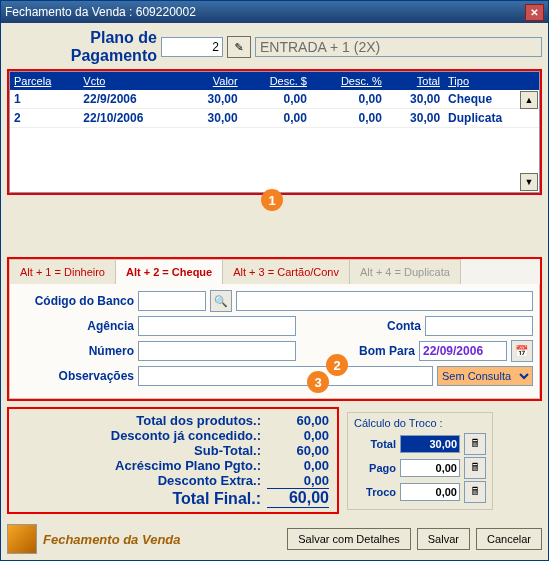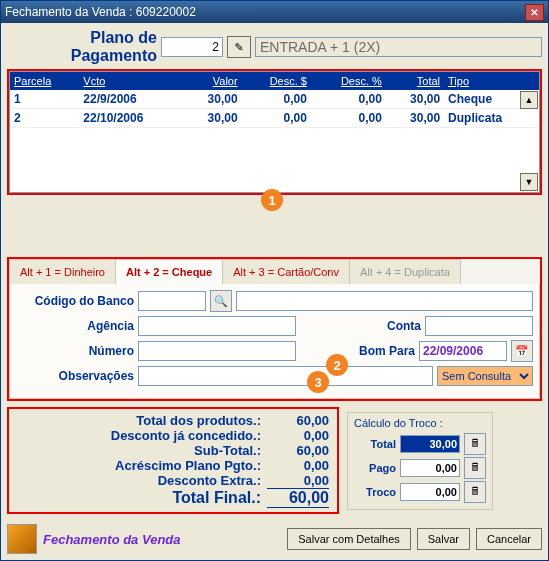--- a/index.html
+++ b/index.html
@@ -36,36 +36,36 @@
   .tab-body{background:#fcfbf7;border:1px solid #c9c7ba;border-top:none;padding:6px 6px 8px 6px;}
   .form-row{display:flex;align-items:center;margin-bottom:4px;gap:4px;}
   .form-row .lbl{color:#003399;font-weight:bold;width:118px;text-align:right;font-size:12px;}
   .form-row input[type=text]{height:18px;border:1px solid #7f9db9;background:#fff;padding:0 3px;font-size:12px;}
   .flex-fill{flex:1;}
   select.combo{height:20px;border:1px solid #7f9db9;background:#fdba74;color:#003399;font-size:11px;}
   .icon-btn{width:20px;height:20px;border:1px solid #7f9db9;background:#eceae0;display:flex;align-items:center;justify-content:center;font-size:11px;}
   
   .boxes-row{display:flex;gap:8px;margin-top:6px;}
   .box3{border:2px solid #e60000;padding:4px 8px;width:312px;}
-  .tot-line{display:flex;justify-content:flex-end;align-items:center;gap:6px;}
+  .tot-line{display:flex;justify-content:flex-end;align-items:flex-end;gap:6px;}
   .tot-line .lbl{color:#003399;font-weight:bold;font-size:13px;text-align:right;flex:1;}
   .tot-line .val{color:#003399;font-weight:bold;font-size:13px;width:62px;text-align:right;}
   .tot-line.final .lbl{font-size:16px;}
   .tot-line.final .val{font-size:16px;border-top:1px solid #003399;border-bottom:1px solid #003399;}
   
   .troco{border:1px solid #c9c7ba;padding:4px 6px;align-self:flex-end;margin-bottom:4px;}
   .troco .hdr{color:#003399;font-size:11px;margin-bottom:4px;}
   .troco-row{display:flex;align-items:center;gap:4px;margin-bottom:2px;}
   .troco-row .lbl{color:#003399;font-weight:bold;width:42px;text-align:right;}
   .troco-row input{width:54px;height:16px;border:1px solid #7f9db9;text-align:right;padding:0 2px;font-weight:bold;font-size:11px;}
   .troco-row input.sel{background:#003399;color:#fff;}
   
   .footer{position:absolute;bottom:6px;left:6px;right:6px;display:flex;align-items:center;gap:6px;}
   .footer .logo{width:28px;height:28px;background:linear-gradient(135deg,#f5a623,#b35f00);border:1px solid #999;}
-  .footer .title{color:#6d28d9;font-weight:bold;font-style:italic;font-size:13px;line-height:13px;}
+  .footer .title{color:#a16207;font-weight:bold;font-style:italic;font-size:13px;line-height:13px;}
   .footer .btns{margin-left:auto;display:flex;gap:6px;}
   .footer button{height:22px;border:1px solid #716f64;background:#ece9d8;font-size:11px;padding:0 10px;}
 </style>
 </head>
 <body>
 
 <div class="window">
 
   <div class="titlebar">
     <span>Fechamento da Venda : 609220002</span>

